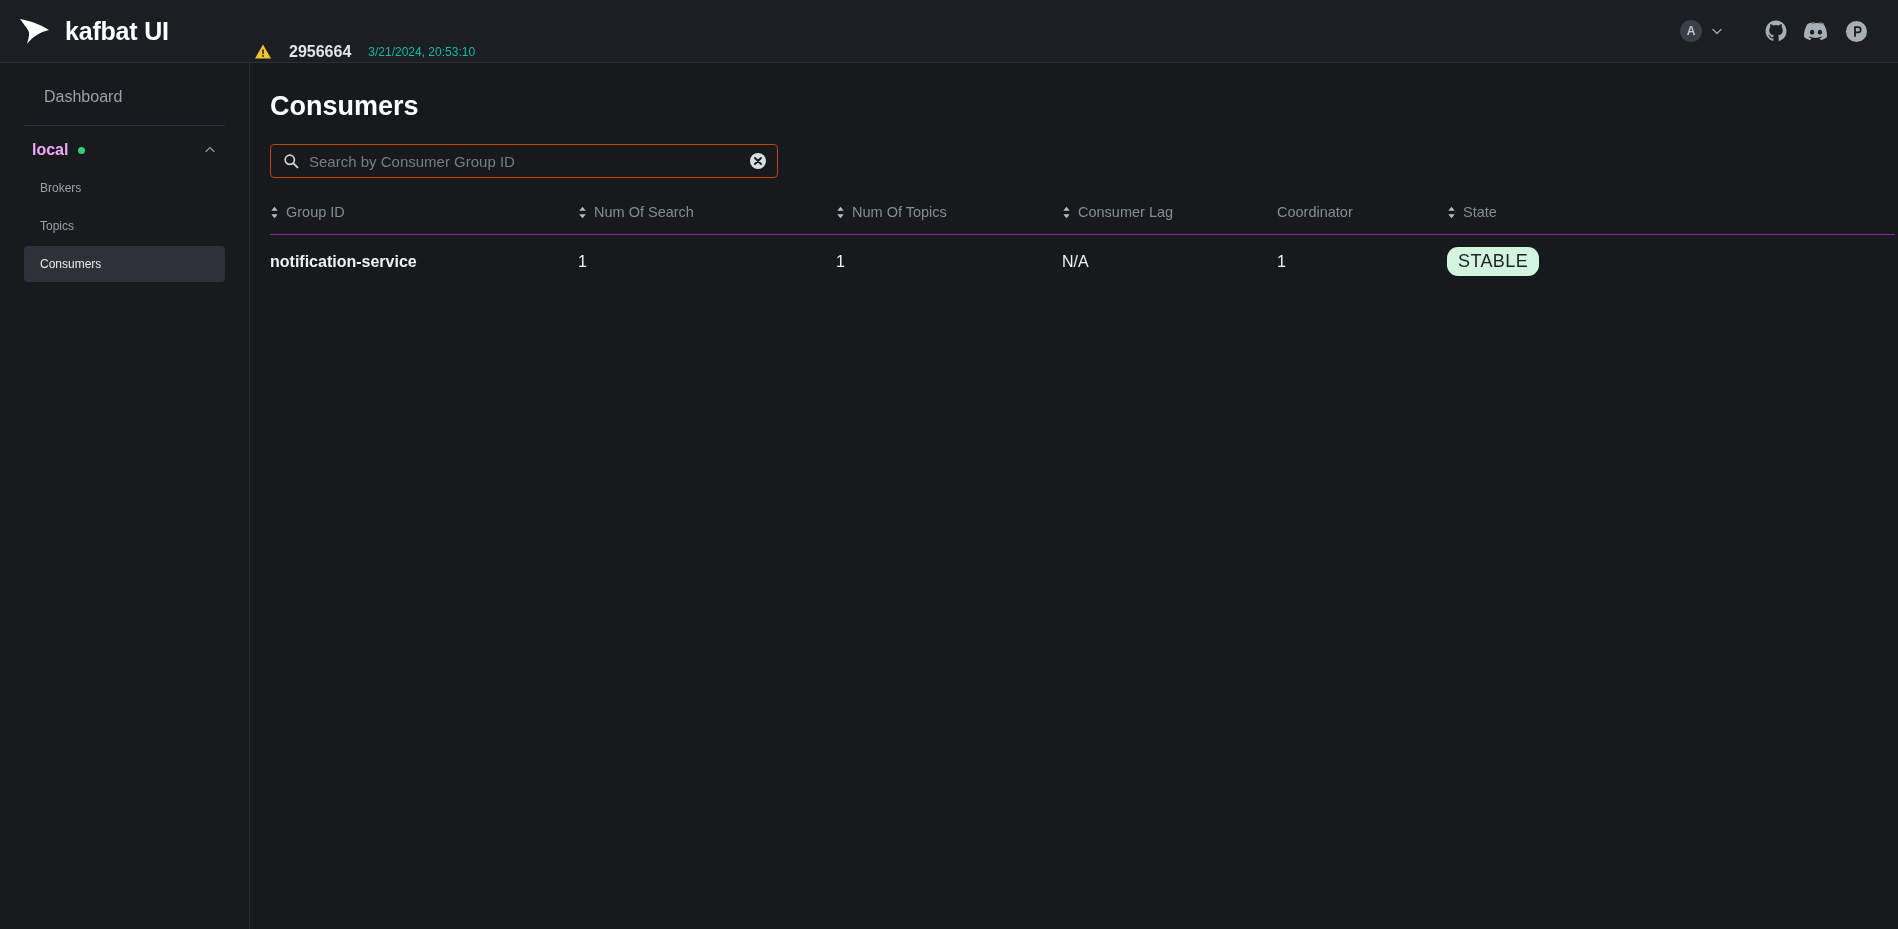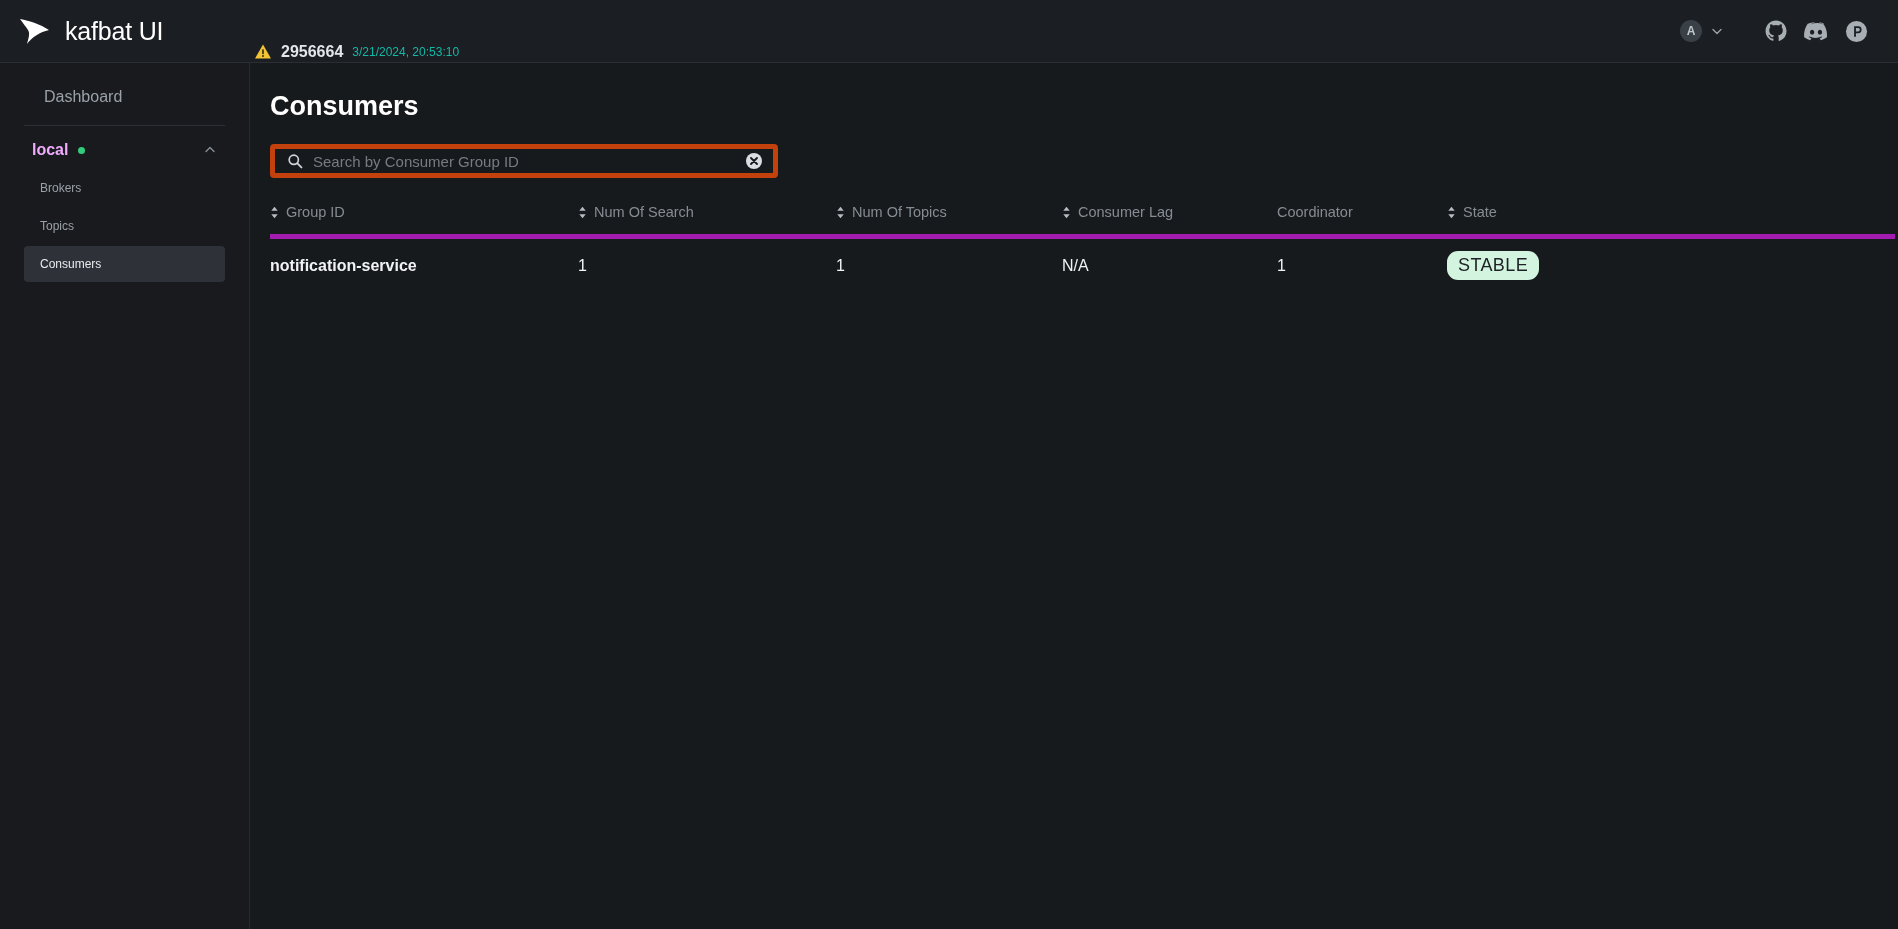--- a/index.html
+++ b/index.html
@@ -25,28 +25,28 @@
     display: flex;
     align-items: center;
     gap: 13px;
     padding-left: 18px;
     min-width: 232px;
   }
   .logo-mark { width: 34px; height: 34px; display: block; }
   .brand-name {
     color: #ffffff;
     font-size: 25px;
-    font-weight: normal;
+    font-weight: bold;
     letter-spacing: -0.2px;
     white-space: nowrap;
   }
   .version-block {
     display: flex;
     align-items: center;
-    gap: 9px;
+    gap: 17px;
     margin-left: 22px;
     margin-top: 42px;
   }
   .warn-icon { width: 18px; height: 18px; display: block; }
   .version-num {
     color: #e3e7ea;
     font-size: 16px;
     font-weight: bold;
     white-space: nowrap;
   }
@@ -170,21 +170,21 @@
   }
   .page-title {
     color: #ffffff;
     font-size: 27px;
     font-weight: bold;
     margin-bottom: 22px;
   }
   .search-wrap {
     width: 508px;
     height: 34px;
-    border: 5px solid #c2410c;
+    border: 1px solid #c2410c;
     border-radius: 4px;
     background: #171a1d;
     display: flex;
     align-items: center;
     padding: 0 10px 0 12px;
     margin-bottom: 26px;
   }
   .search-icon { width: 16px; height: 16px; display: block; flex: none; }
   .search-input {
     flex: 1;
@@ -204,21 +204,21 @@
     width: 1625px;
     border-collapse: collapse;
     table-layout: fixed;
   }
   table.consumers thead th {
     text-align: left;
     font-weight: normal;
     color: #858c93;
     font-size: 14.5px;
     padding: 0 0 14px 0;
-    border-bottom: 5px solid #a21caf;
+    border-bottom: 1px solid #a21caf;
     vertical-align: bottom;
   }
   .th-inner { display: flex; align-items: center; gap: 7px; }
   .sort-icon { width: 9px; height: 13px; display: block; flex: none; }
   table.consumers tbody td {
     color: #f0f2f4;
     font-size: 16px;
     padding: 12px 0 18px 0;
     vertical-align: middle;
   }

